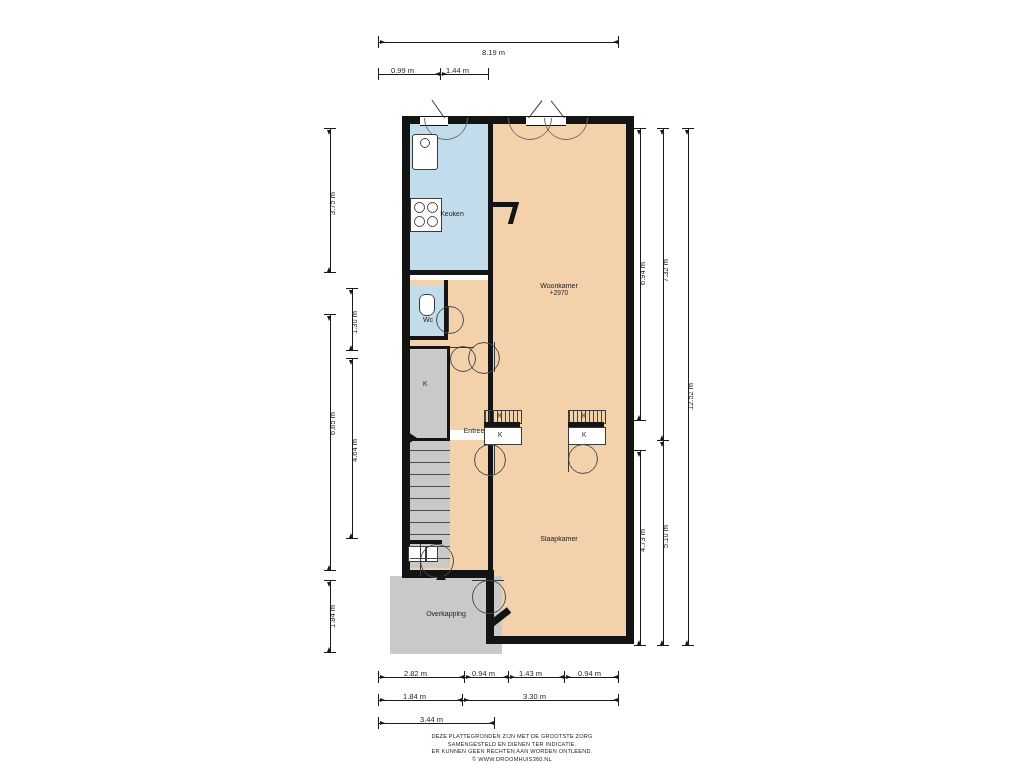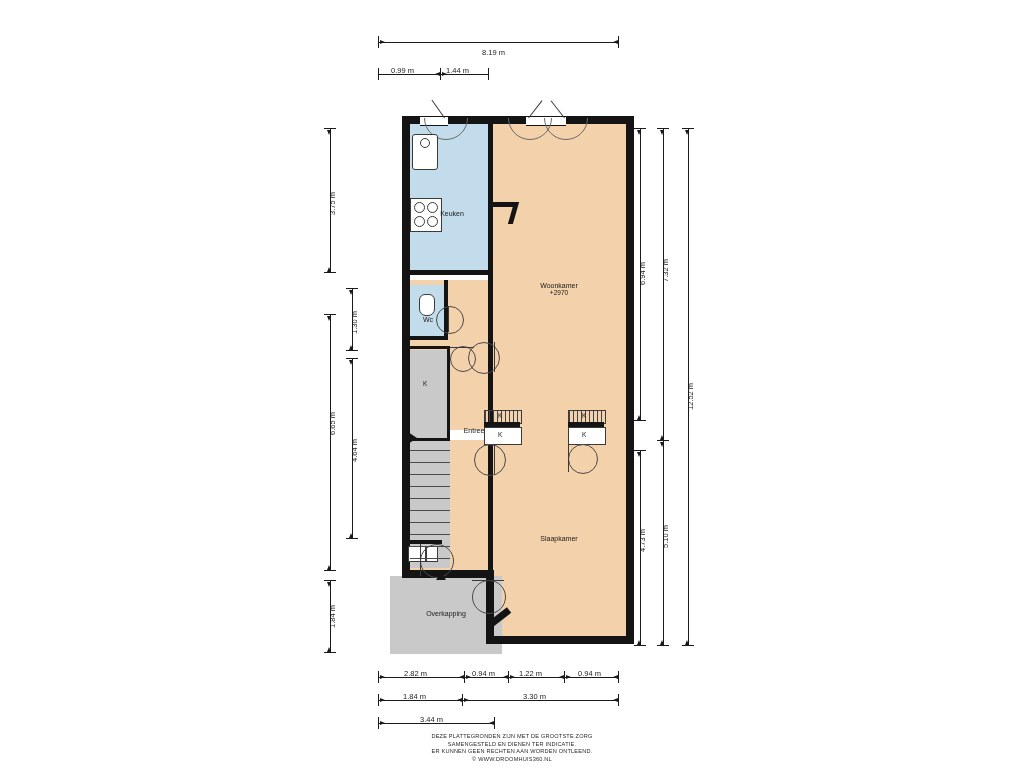--- a/index.html
+++ b/index.html
@@ -299,21 +299,21 @@
   <div class="rule-h" style="left:464px; top:677px; width:44px;"></div>
   <div class="tick-v" style="left:508px; top:671px; height:12px;"></div>
   <div class="arrow right" style="left:466px; top:674.5px;"></div>
   <div class="arrow left" style="left:503px; top:674.5px;"></div>
   <div class="dim" style="left:472px; top:669px;">0.94 m</div>
 
   <div class="rule-h" style="left:508px; top:677px; width:56px;"></div>
   <div class="tick-v" style="left:564px; top:671px; height:12px;"></div>
   <div class="arrow right" style="left:510px; top:674.5px;"></div>
   <div class="arrow left" style="left:559px; top:674.5px;"></div>
-  <div class="dim" style="left:519px; top:669px;">1.22 m</div>
+  <div class="dim" style="left:519px; top:669px;">1.43 m</div>
 
   <div class="rule-h" style="left:564px; top:677px; width:54px;"></div>
   <div class="tick-v" style="left:618px; top:671px; height:12px;"></div>
   <div class="arrow right" style="left:566px; top:674.5px;"></div>
   <div class="arrow left" style="left:613px; top:674.5px;"></div>
   <div class="dim" style="left:578px; top:669px;">0.94 m</div>
 
   <div class="rule-h" style="left:378px; top:700px; width:84px;"></div>
   <div class="tick-v" style="left:378px; top:694px; height:12px;"></div>
   <div class="tick-v" style="left:462px; top:694px; height:12px;"></div>

